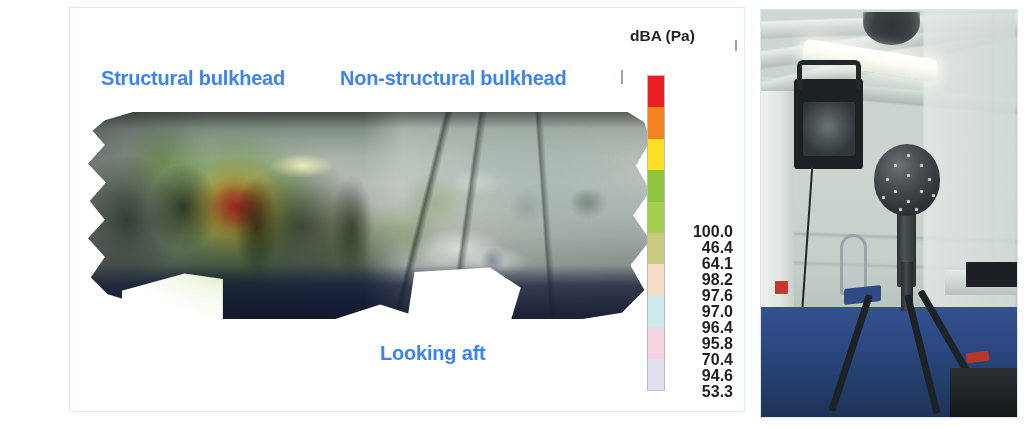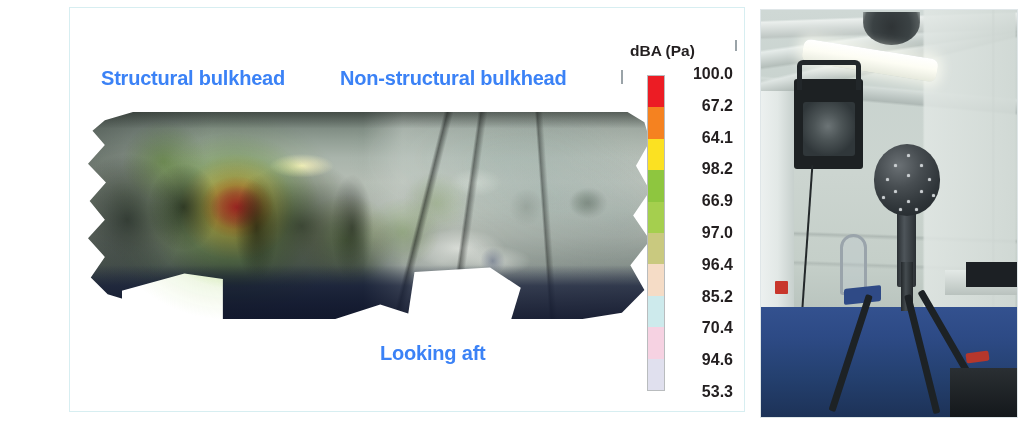--- a/index.html
+++ b/index.html
@@ -139,32 +139,32 @@
       radial-gradient(ellipse 8% 20% at 56% 58%, rgba(150,200,80,.38), rgba(150,200,80,0) 84%),
       radial-gradient(ellipse 7% 18% at 62% 44%, rgba(160,202,96,.30), rgba(160,202,96,0) 84%),
       radial-gradient(ellipse 14% 34% at 6% 40%, rgba(178,198,150,.30), rgba(178,198,150,0) 86%),
       radial-gradient(ellipse 20% 46% at 82% 42%, rgba(206,224,228,.45), rgba(206,224,228,0) 88%),
       radial-gradient(ellipse 16% 40% at 96% 52%, rgba(214,226,232,.40), rgba(214,226,232,0) 88%),
       radial-gradient(ellipse 30% 40% at 72% 22%, rgba(206,226,224,.35), rgba(206,226,224,0) 86%);
   }
 
   
   #cbar-title{
-    position:absolute;left:560px;top:34px;
+    position:absolute;left:560px;top:19px;
     font-weight:bold;font-size:15.5px;color:#231f20;white-space:nowrap;
   }
   #cbar{
     position:absolute;left:577px;top:67px;width:16px;height:314px;
     border:1px solid #b9bcbe;box-sizing:content-box;
     display:flex;flex-direction:column;
   }
   #cbar .seg{flex:1 1 0;width:100%;}
   #cbar-labels{
     position:absolute;left:597px;top:58px;width:74px;height:334px;
-    display:flex;flex-direction:column;justify-content:space-between;
+    display:flex;flex-direction:column;justify-content:flex-end;
   }
   #cbar-labels .tk{
     font-weight:bold;font-size:16px;color:#231f20;
     text-align:right;width:66px;line-height:1;
     white-space:nowrap;
   }
 
   .tickmark{position:absolute;background:#9aa3a8;width:1.5px;}
   #tick-a{left:551px;top:62px;height:14px;}
   #tick-b{left:665px;top:32px;height:11px;}
@@ -343,27 +343,27 @@
         <div class="seg" style="background: rgb(165, 207, 78);"></div>
         <div class="seg" style="background: rgb(201, 201, 127);"></div>
         <div class="seg" style="background: rgb(245, 220, 198);"></div>
         <div class="seg" style="background: rgb(205, 234, 236);"></div>
         <div class="seg" style="background: rgb(246, 210, 226);"></div>
         <div class="seg" style="background: rgb(224, 224, 238);"></div>
       </div>
 
     <div id="cbar-labels">
         <div class="tk">100.0</div>
-        <div class="tk">67.2</div>
+        <div class="tk">46.4</div>
         <div class="tk">64.1</div>
         <div class="tk">98.2</div>
-        <div class="tk">66.9</div>
+        <div class="tk">97.6</div>
         <div class="tk">97.0</div>
         <div class="tk">96.4</div>
-        <div class="tk">85.2</div>
+        <div class="tk">95.8</div>
         <div class="tk">70.4</div>
         <div class="tk">94.6</div>
         <div class="tk">53.3</div>
       </div>
   </div>
 
   <div id="right-photo">
     <div class="rl" id="rp-walls"></div>
     <div class="rl" id="rp-overhead"></div>
     <div class="rl" id="rp-rightwall"></div>

